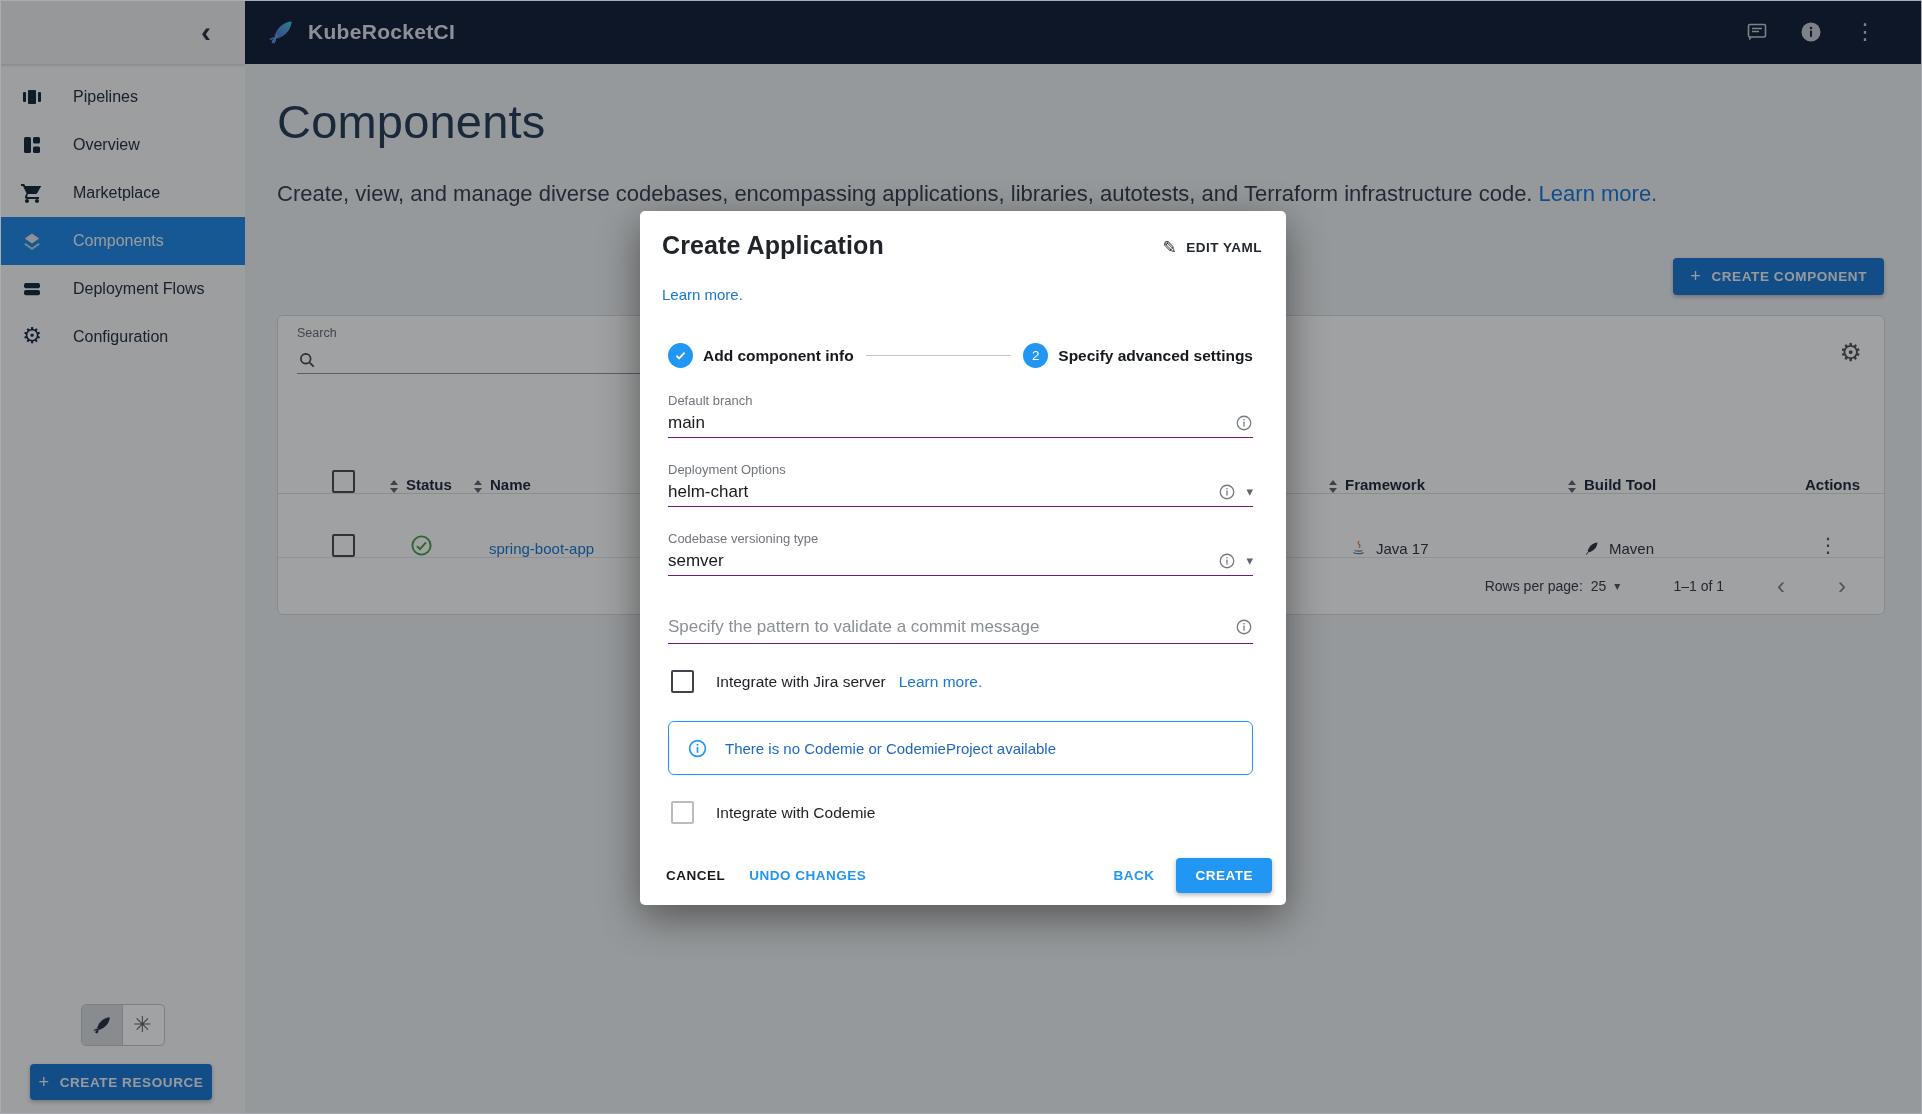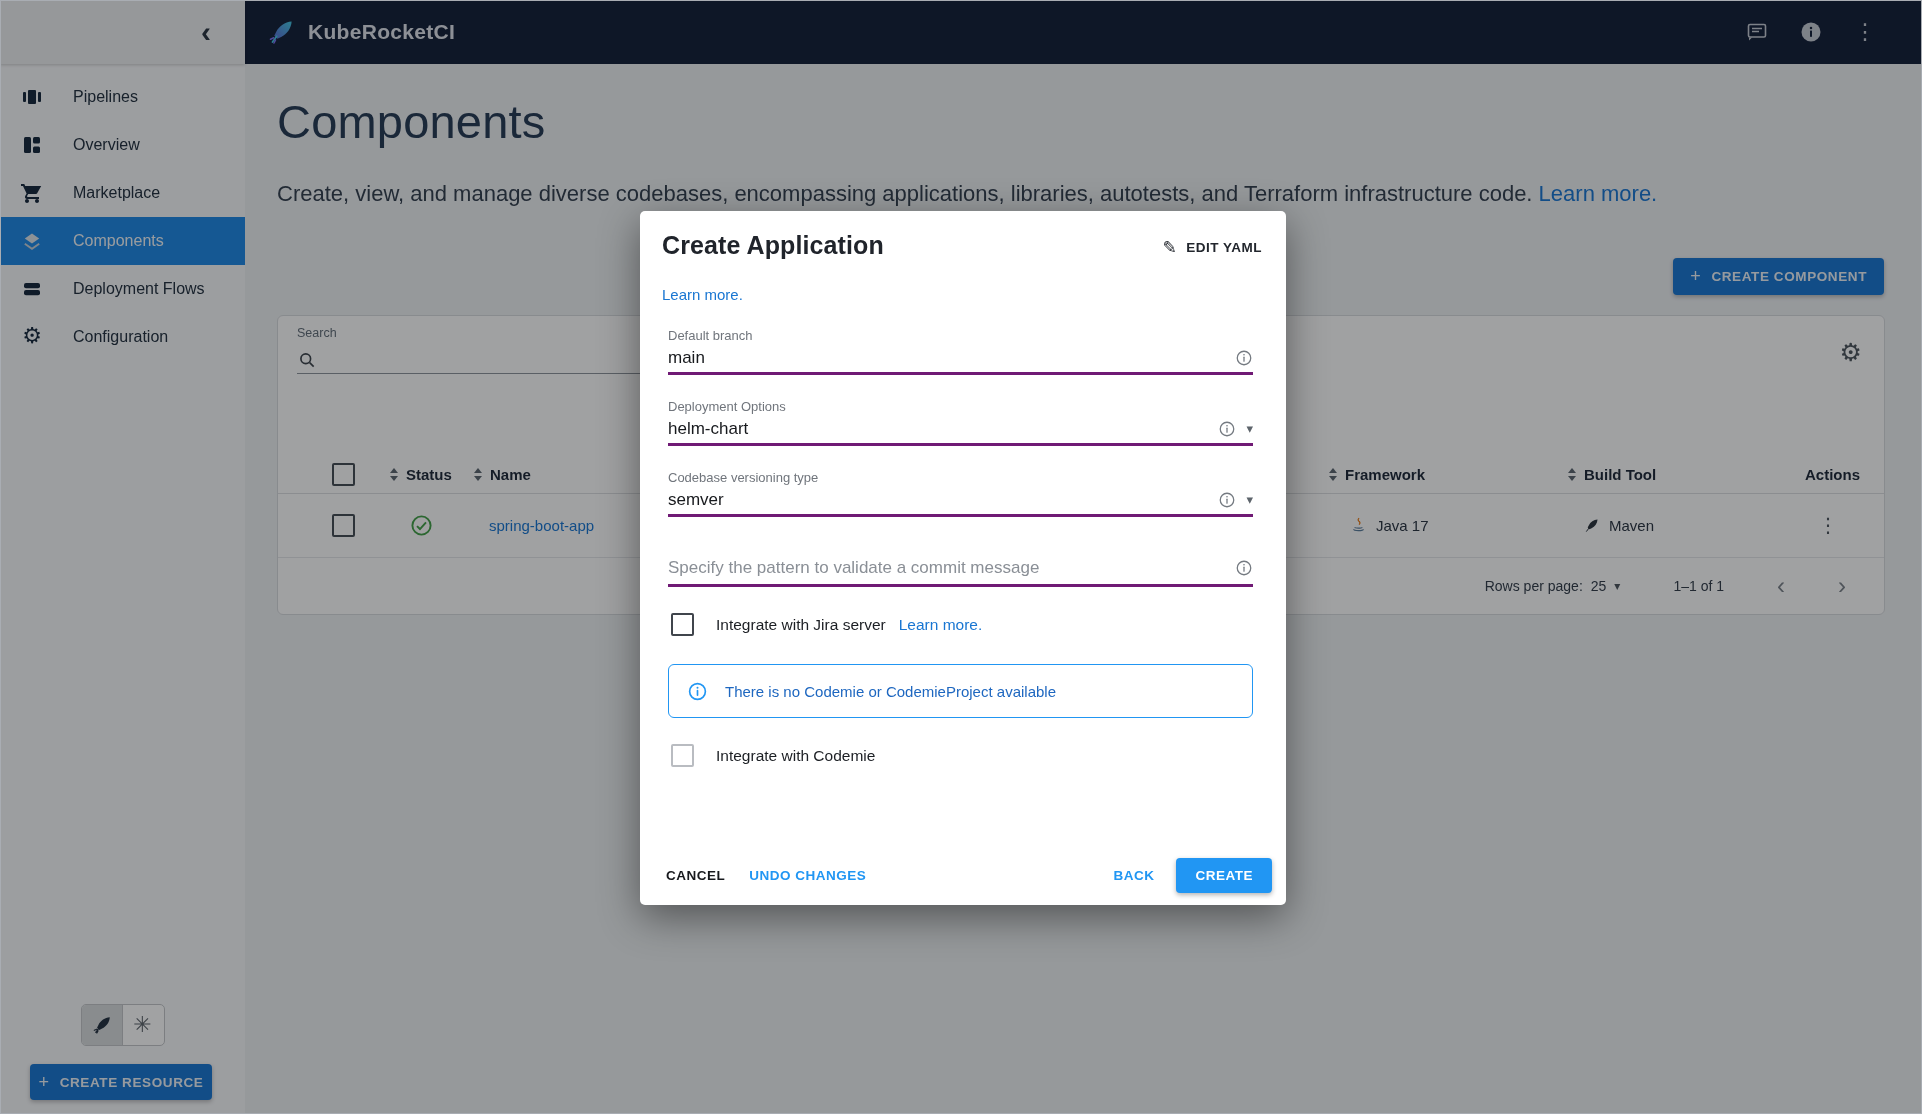--- a/index.html
+++ b/index.html
@@ -52,21 +52,21 @@
 
   
   .card{position:absolute;left:32px;right:37px;top:251px;height:298px;background:#fdfdfe;
     border:1px solid #d7dadd;border-radius:6px;}
   .search{position:absolute;left:19px;top:10px;width:346px;}
   .search-label{font-size:12.5px;color:#626d78;}
   .search-row{display:flex;align-items:flex-end;gap:6px;border-bottom:1px solid #8d949b;height:30px;padding-bottom:3px;color:#3c434b;}
   .card-gear{position:absolute;right:22px;top:24px;font-size:25px;color:#4c545c;cursor:pointer;line-height:1;}
   .thead{position:absolute;left:0;right:0;top:140px;height:37px;border-bottom:1px solid #dcdee0;}
   .trow{position:absolute;left:0;right:0;top:177px;height:64px;border-bottom:1px solid #e4e6e8;}
-  .cell{position:absolute;display:flex;align-items:center;height:100%;}
+  .cell{position:absolute;display:flex;align-items:flex-end;height:100%;}
   .th{font-size:15px;font-weight:700;color:#1d2838;}
   .td{font-size:15px;color:#2a3442;}
   .sort{display:inline-flex;flex-direction:column;gap:3px;margin-right:8px;}
   .sort i{display:block;width:0;height:0;border-left:4.5px solid transparent;border-right:4.5px solid transparent;}
   .sort .up{border-bottom:5px solid #5c6670;}
   .sort .dn{border-top:5px solid #5c6670;}
   .cb{display:inline-block;width:19px;height:19px;border:2px solid #454c54;border-radius:2px;background:transparent;cursor:pointer;}
   .rowlink{font-size:15px;color:#1976d2;cursor:pointer;}
   .cell-icon{margin-right:9px;display:flex;align-items:center;}
   .row-kebab{font-size:20px;color:#4c545c;cursor:pointer;}
@@ -88,21 +88,21 @@
   .m-learn{margin:24px 0 0 22px;font-size:15px;}
   .m-content{padding:0 33px 0 28px;}
   .stepper{display:flex;align-items:center;margin-top:40px;}
   .step-circle{width:25px;height:25px;border-radius:50%;background:#2196f3;color:#fff;display:flex;
     align-items:center;justify-content:center;flex:0 0 auto;font-size:13.5px;cursor:pointer;}
   .step-label{margin-left:10px;font-size:15.5px;font-weight:700;color:#15181c;white-space:nowrap;}
   .step-line{flex:1;height:1px;background:#c4c6ca;margin:0 12px;}
   .field{margin-top:24px;}
   .field.first{margin-top:25px;}
   .f-label{font-size:13px;color:#70757c;line-height:15px;}
-  .f-valrow{display:flex;align-items:center;border-bottom:3px solid #701a75;height:29px;}
+  .f-valrow{display:flex;align-items:center;border-bottom:1px solid #701a75;height:29px;}
   .mval{border:none;outline:none;flex:1;font-size:17px;color:#17191d;font-family:inherit;background:transparent;padding:0;}
   .mval::placeholder{color:#8a8f96;opacity:1;}
   .iinfo{width:18px;height:18px;flex:0 0 auto;color:#747a81;cursor:pointer;}
   .f-caret{font-size:13px;color:#5d646b;margin-left:10px;cursor:pointer;}
   .commit-field{margin-top:34px;}
   .commit-field .f-valrow{height:33px;}
   .chk-row{display:flex;align-items:center;margin:26px 0 0 3px;}
   .chk{width:19px;height:19px;border:2px solid #40454c;border-radius:2px;flex:0 0 auto;cursor:pointer;}
   .chk.dim{border-color:#b9bcc1;}
   .chk-label{margin-left:22px;font-size:15.5px;color:#1c1f24;}
@@ -357,20 +357,31 @@
     <div class="edit-yaml">
       <span class="pencil">✎</span>
       <span>EDIT YAML</span>
     </div>
   </div>
   <div class="m-learn">
     <a class="link">Learn more.</a>
   </div>
 
   <div class="m-content">
+    <div class="stepper">
+      <span class="step-circle">
+        <svg width="13" height="13" viewBox="0 0 24 24" fill="none" stroke="#fff" stroke-width="3.4">
+          <path d="M4.5 12.5l5 5 10-11"></path>
+        </svg>
+      </span>
+      <span class="step-label">Add component info</span>
+      <span class="step-line"></span>
+      <span class="step-circle">2</span>
+      <span class="step-label">Specify advanced settings</span>
+    </div>
 
     <div class="field first">
       <div class="f-label">Default branch</div>
       <div class="f-valrow">
         <input class="mval" value="main" style="">
         <span class="iinfo">
           <svg width="18" height="18" viewBox="0 0 24 24" fill="none" stroke="currentColor" stroke-width="1.7">
             <circle cx="12" cy="12" r="9"></circle>
               <path d="M12 11v5.2" stroke-linecap="round"></path>
               <circle cx="12" cy="7.6" r="1.1" fill="currentColor" stroke="none"></circle>

